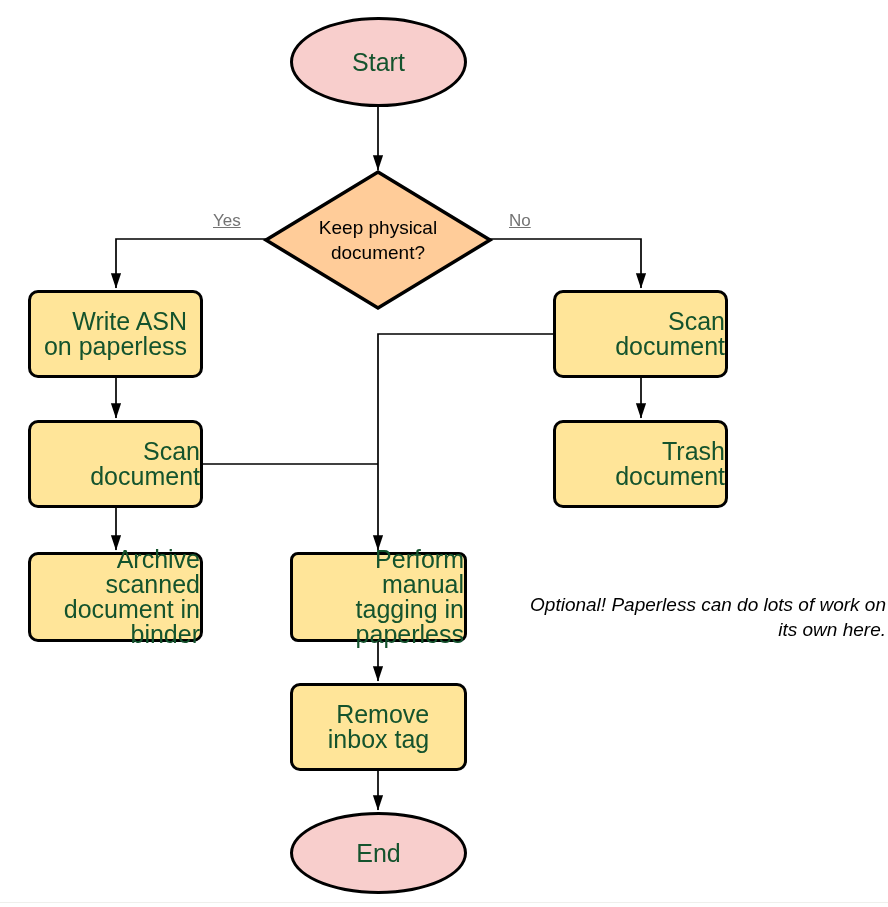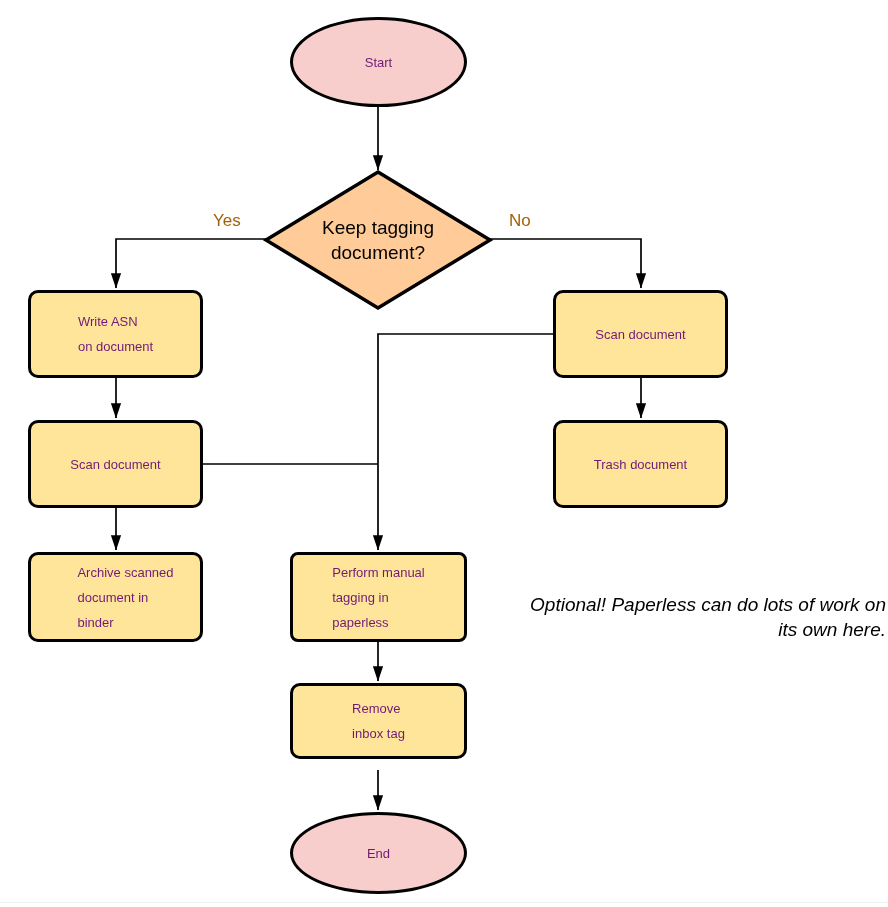--- a/index.html
+++ b/index.html
@@ -17,25 +17,25 @@
   }
   .layer {
     position: absolute;
     left: 0; top: 0;
   }
   .node {
     position: absolute;
     display: flex;
     align-items: center;
     justify-content: center;
-    text-align: left;
-    font-size: 13px;
+    text-align: right;
+    font-size: 25px;
     line-height: 25px;
     white-space: pre-line;
-    color: #701a75;
+    color: #14532d;
   }
   .process {
     background: #FFE599;
     border: 3px solid #000000;
     border-radius: 10px;
   }
   .terminal {
     background: #F8CECC;
     border: 3px solid #000000;
     border-radius: 50%;
@@ -48,21 +48,22 @@
     text-align: center;
     font-size: 19px;
     line-height: 25px;
     white-space: pre-line;
     color: #000000;
   }
   .edge-label {
     position: absolute;
     font-size: 17px;
     line-height: 20px;
-    color: #a16207;
+    color: #737373;
+    text-decoration: underline;
   }
   .annotation {
     position: absolute;
     left: 482px;
     top: 592px;
     width: 404px;
     font-size: 19px;
     line-height: 25px;
     font-style: italic;
     white-space: pre-line;
@@ -102,41 +103,41 @@
     <path d="M378,770 L378,810" fill="none" stroke="#000000" stroke-width="1.7" marker-end="url(#arrow)"></path>
 
     <polygon points="378,172 490,240 378,308 266,240" fill="#FFCC99" stroke="#000000" stroke-width="3.5"></polygon>
   </svg>
 
   <div class="edge-label" style="left:213px; top:211px;">Yes</div>
   <div class="edge-label" style="left:509px; top:211px;">No</div>
 
   <div class="node terminal" style="left:290px; top:17px; width:177px; height:90px;">Start</div>
 
-  <div class="decision-text" style="left:293px; top:203px; width:170px; height:74px;">Keep tagging
+  <div class="decision-text" style="left:293px; top:203px; width:170px; height:74px;">Keep physical
 document?</div>
 
   <div class="node process" style="left:28px; top:290px; width:175px; height:88px;">Write ASN
-on document</div>
+on paperless</div>
 
   <div class="node process" style="left:28px; top:420px; width:175px; height:88px;">Scan document</div>
 
   <div class="node process" style="left:28px; top:552px; width:175px; height:90px;padding-left:20px;">Archive scanned
 document in
 binder</div>
 
   <div class="node process" style="left:553px; top:290px; width:175px; height:88px;">Scan document</div>
 
   <div class="node process" style="left:553px; top:420px; width:175px; height:88px;">Trash document</div>
 
   <div class="node process" style="left:290px; top:552px; width:177px; height:90px;border-radius:8px;">Perform manual
 tagging in
 paperless</div>
 
-  <div class="node process" style="left:290px; top:683px; width:177px; height:76px;">Remove
+  <div class="node process" style="left:290px; top:683px; width:177px; height:88px;">Remove
 inbox tag</div>
 
   <div class="node terminal" style="left:290px; top:812px; width:177px; height:82px;">End</div>
 
   <div class="annotation">Optional! Paperless can do lots of work on
 its own here.</div>
 
   <div class="bottom-rule"></div>
 </div>
 

